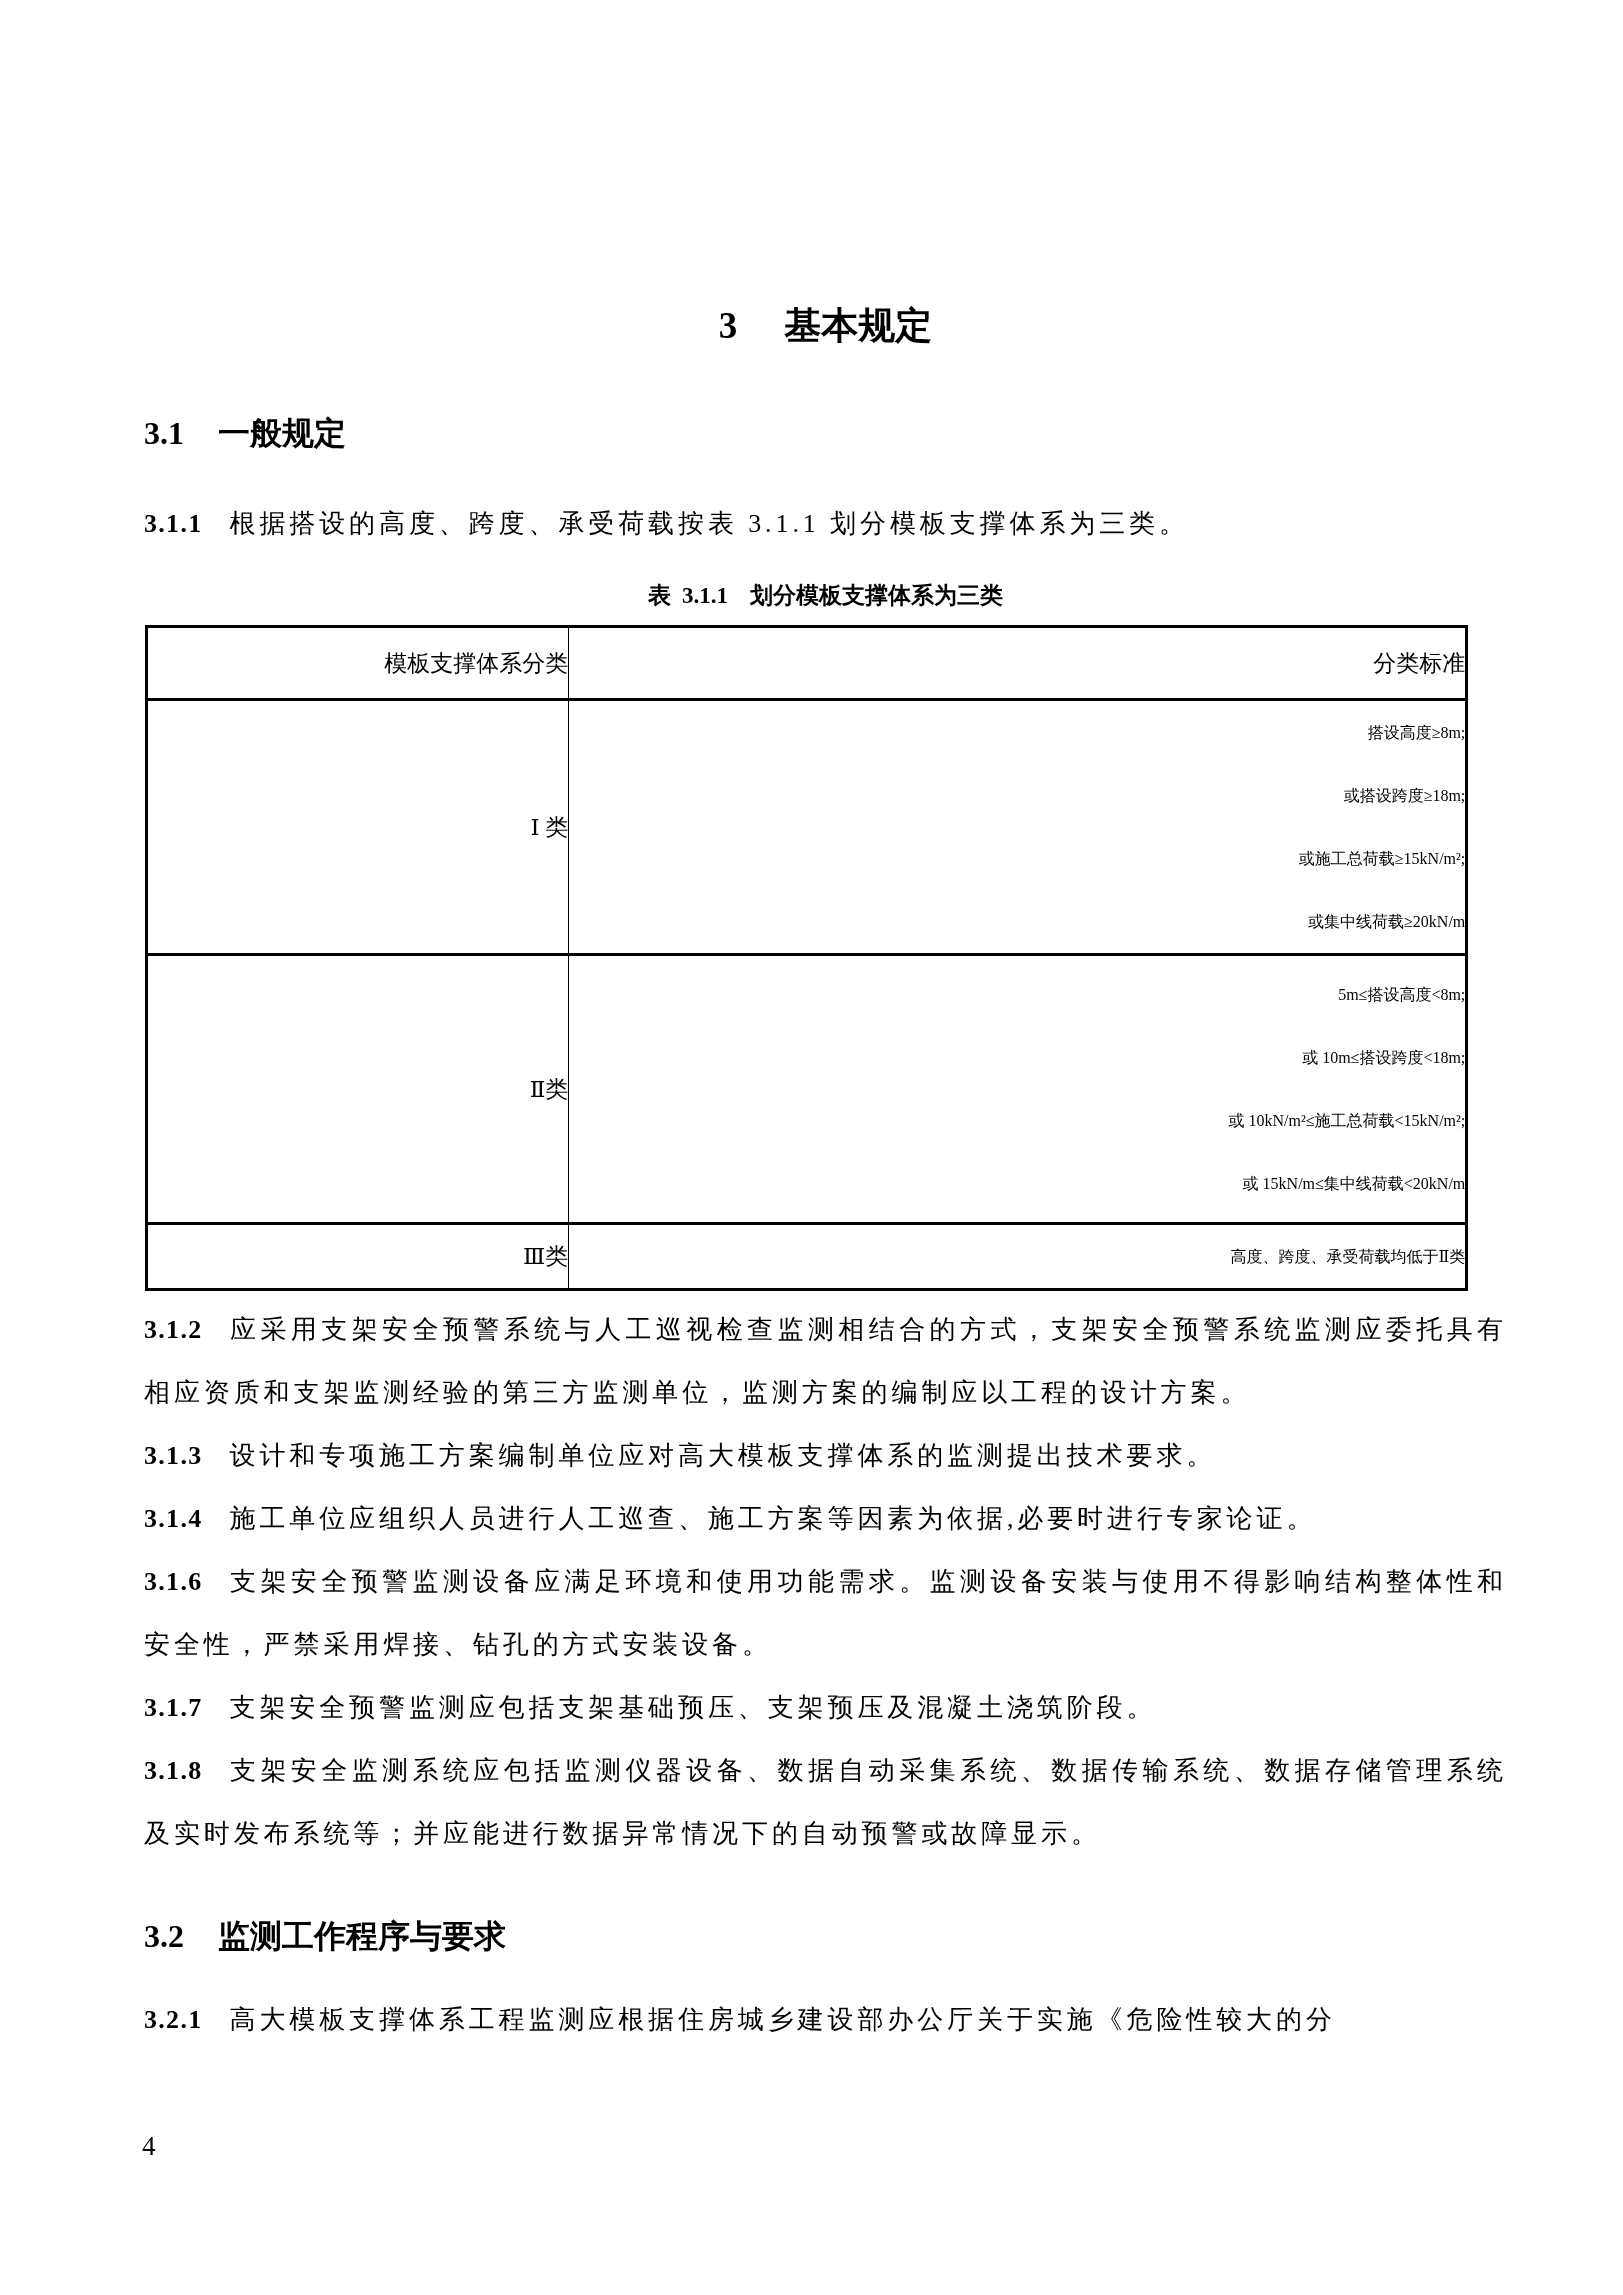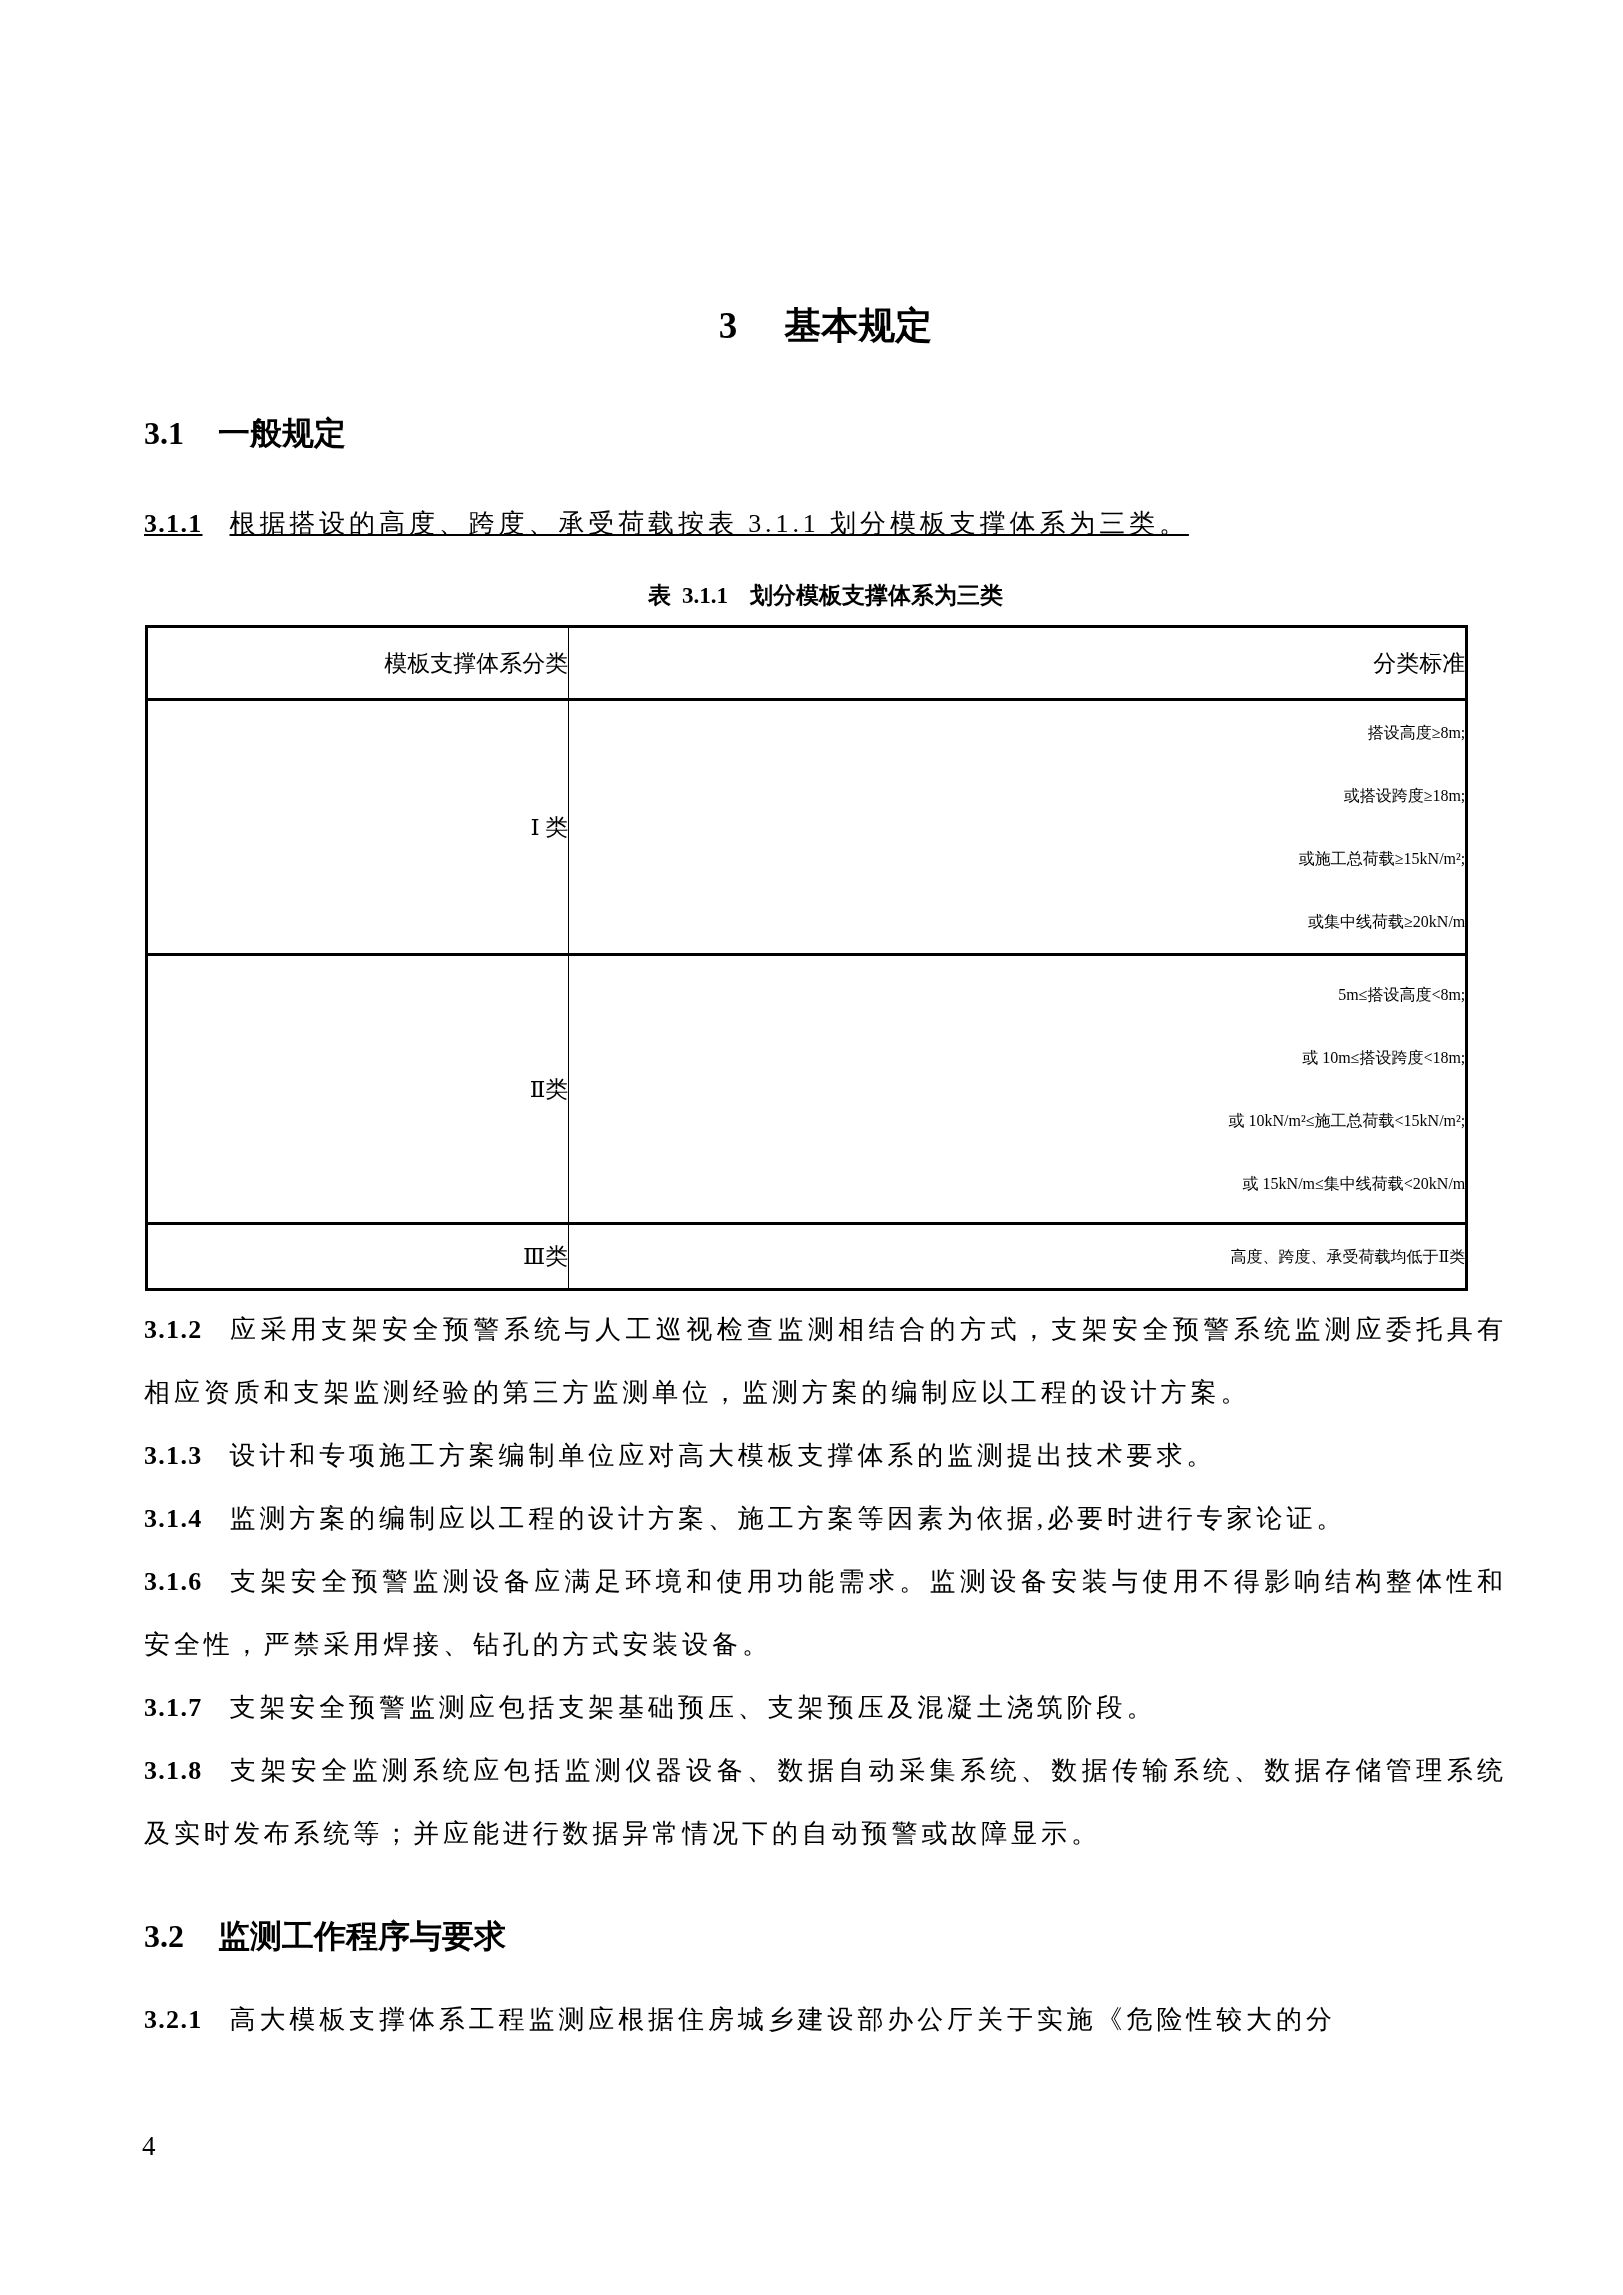--- a/index.html
+++ b/index.html
@@ -41,21 +41,21 @@
     line-height:63px;
     text-align:justify;
     letter-spacing:3.9px;
   }
   .clause b{
     font-weight:bold;
     letter-spacing:1.3px;
     margin-right:27px;
     font-family:"Liberation Serif","DejaVu Serif",serif;
   }
-  .clause.first-after-heading{margin-top:43px;text-decoration:underline;}
+  .clause.first-after-heading{margin-top:43px;}
   .clause.first-after-table{margin-top:6.5px;}
   .clause.sec2-clause{margin-top:36px;}
   .table-caption{
     margin-top:25px;
     font-size:23px;
     line-height:32px;
     font-weight:bold;
     text-align:center;
     white-space:pre-wrap;
     word-spacing:5.2px;
@@ -138,21 +138,21 @@
         <td class="cat-label">Ⅲ类</td>
         <td>
           <div class="crit-line">高度、跨度、承受荷载均低于Ⅱ类</div>
         </td>
       </tr>
     </tbody>
       </table>
 
     <p class="clause first-after-table"><b>3.1.2</b><span>应采用支架安全预警系统与人工巡视检查监测相结合的方式，支架安全预警系统监测应委托具有相应资质和支架监测经验的第三方监测单位，监测方案的编制应以工程的设计方案。</span></p>
     <p class="clause"><b>3.1.3</b><span>设计和专项施工方案编制单位应对高大模板支撑体系的监测提出技术要求。</span></p>
-    <p class="clause"><b>3.1.4</b><span>监测方案的编制应以工程的设计方案、施工方案等因素为依据,必要时进行专家论证。</span></p>
+    <p class="clause"><b>3.1.4</b><span>施工单位应组织人员进行人工巡查、施工方案等因素为依据,必要时进行专家论证。</span></p>
     <p class="clause"><b>3.1.6</b><span>支架安全预警监测设备应满足环境和使用功能需求。监测设备安装与使用不得影响结构整体性和安全性，严禁采用焊接、钻孔的方式安装设备。</span></p>
     <p class="clause"><b>3.1.7</b><span>支架安全预警监测应包括支架基础预压、支架预压及混凝土浇筑阶段。</span></p>
     <p class="clause"><b>3.1.8</b><span>支架安全监测系统应包括监测仪器设备、数据自动采集系统、数据传输系统、数据存储管理系统及实时发布系统等；并应能进行数据异常情况下的自动预警或故障显示。</span></p>
 
     <h2 class="section-title sec2">3.2  监测工作程序与要求</h2>
 
     <p class="clause sec2-clause"><b>3.2.1</b><span>高大模板支撑体系工程监测应根据住房城乡建设部办公厅关于实施《危险性较大的分</span></p>
 
   </div>
 

